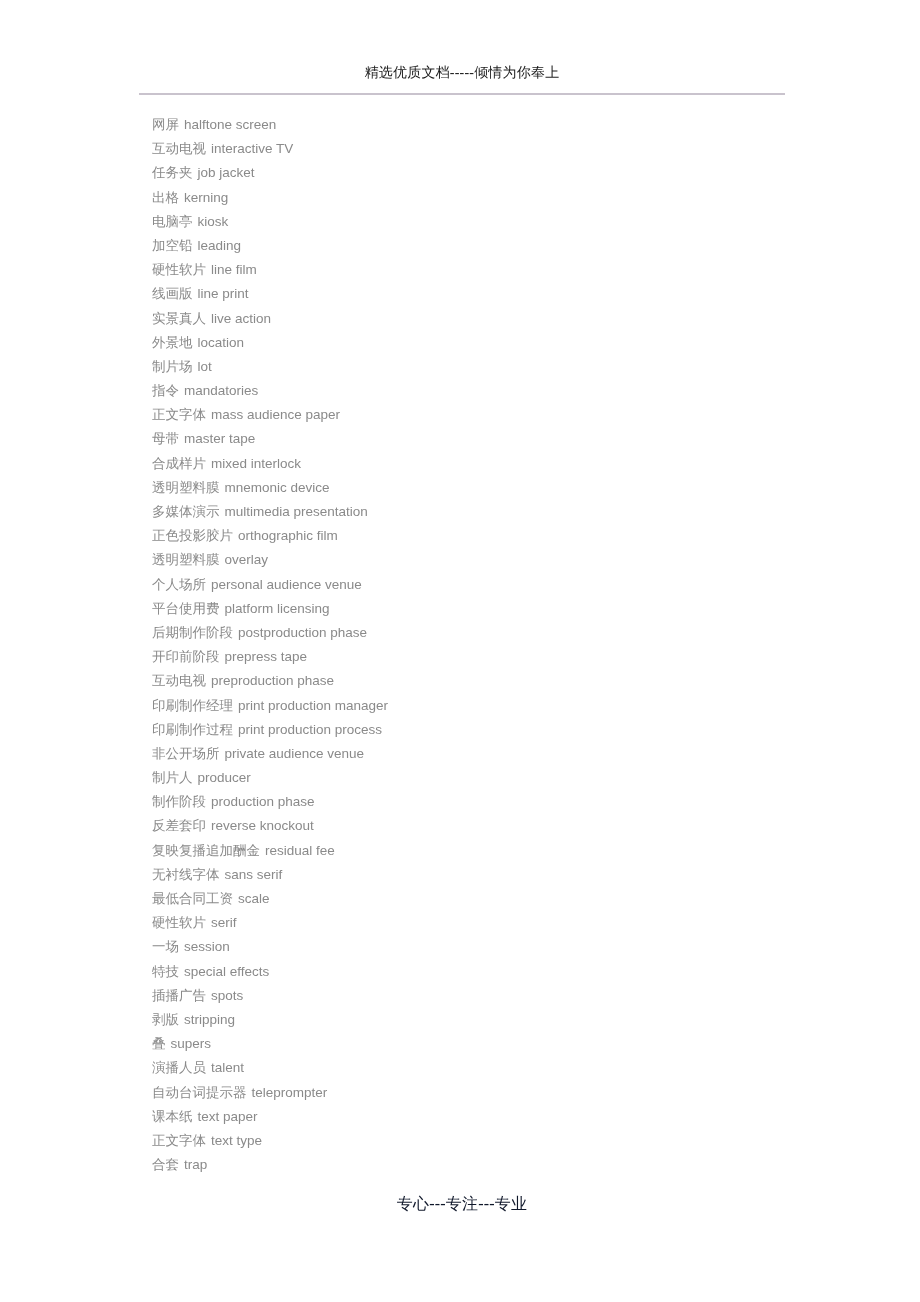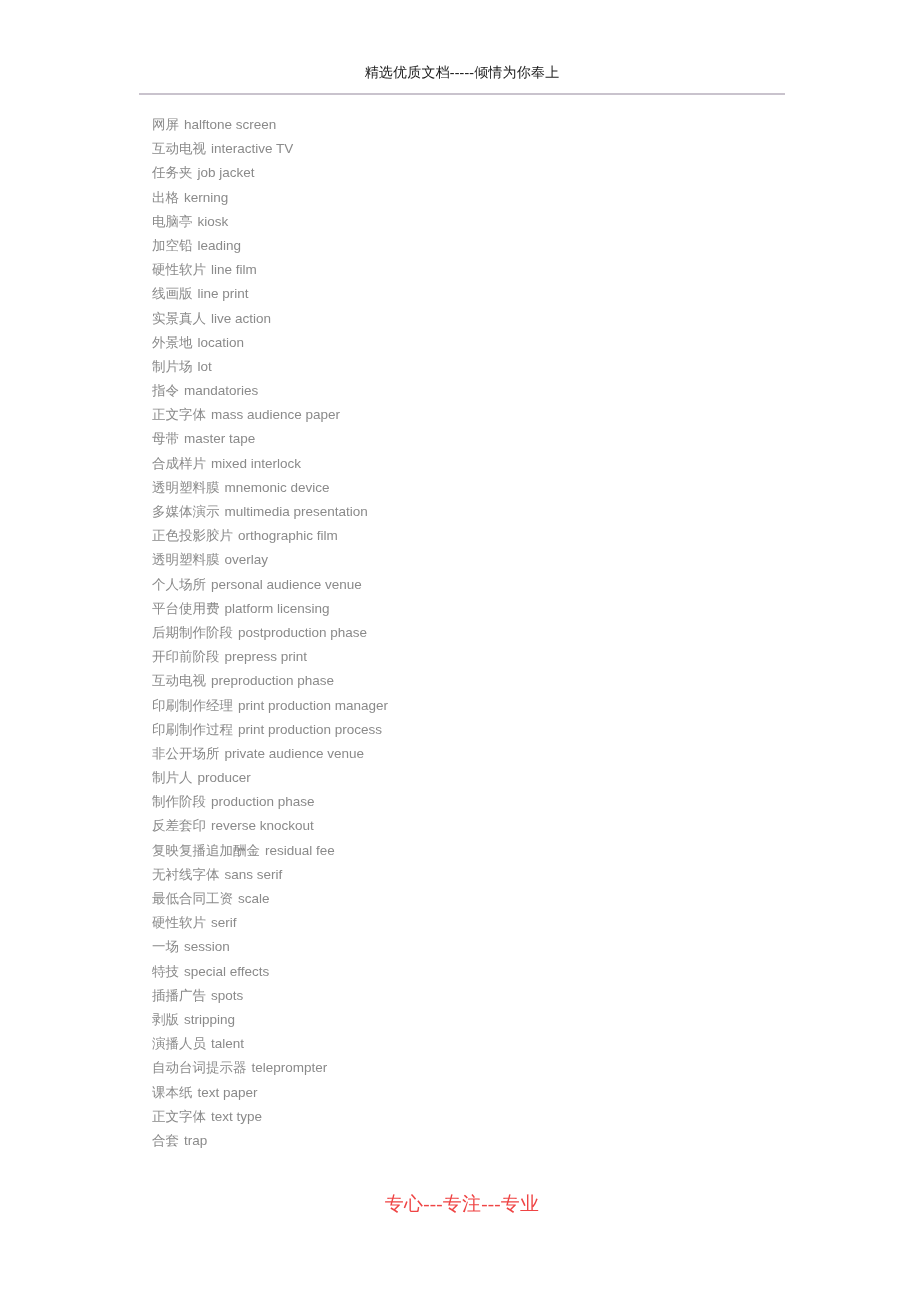--- a/index.html
+++ b/index.html
@@ -88,23 +88,23 @@
   .page-footer {
     position: absolute;
     left: 139px;
     top: 1190px;
     width: 646px;
     text-align: center;
   }
   .page-footer-text {
     display: inline-block;
     font-family: "Liberation Serif", "DejaVu Serif", serif;
-    font-size: 19px;
+    font-size: 16px;
     line-height: 28px;
-    color: #ef4444;
+    color: #0f172a;
     letter-spacing: 0.2px;
     white-space: nowrap;
   }
 </style>
 </head>
 <body>
 
 <div class="page">
 
   <div class="page-header">
@@ -129,36 +129,37 @@
       <li class="glossary-entry"><span class="term-cn">正文字体</span><span class="term-en">mass audience paper</span></li>
       <li class="glossary-entry"><span class="term-cn">母带</span><span class="term-en">master tape</span></li>
       <li class="glossary-entry"><span class="term-cn">合成样片</span><span class="term-en">mixed interlock</span></li>
       <li class="glossary-entry"><span class="term-cn">透明塑料膜</span><span class="term-en">mnemonic device</span></li>
       <li class="glossary-entry"><span class="term-cn">多媒体演示</span><span class="term-en">multimedia presentation</span></li>
       <li class="glossary-entry"><span class="term-cn">正色投影胶片</span><span class="term-en">orthographic film</span></li>
       <li class="glossary-entry"><span class="term-cn">透明塑料膜</span><span class="term-en">overlay</span></li>
       <li class="glossary-entry"><span class="term-cn">个人场所</span><span class="term-en">personal audience venue</span></li>
       <li class="glossary-entry"><span class="term-cn">平台使用费</span><span class="term-en">platform licensing</span></li>
       <li class="glossary-entry"><span class="term-cn">后期制作阶段</span><span class="term-en">postproduction phase</span></li>
-      <li class="glossary-entry"><span class="term-cn">开印前阶段</span><span class="term-en">prepress print</span></li>
+      <li class="glossary-entry"><span class="term-cn">开印前阶段</span><span class="term-en">prepress tape</span></li>
       <li class="glossary-entry"><span class="term-cn">互动电视</span><span class="term-en">preproduction phase</span></li>
       <li class="glossary-entry"><span class="term-cn">印刷制作经理</span><span class="term-en">print production manager</span></li>
       <li class="glossary-entry"><span class="term-cn">印刷制作过程</span><span class="term-en">print production process</span></li>
       <li class="glossary-entry"><span class="term-cn">非公开场所</span><span class="term-en">private audience venue</span></li>
       <li class="glossary-entry"><span class="term-cn">制片人</span><span class="term-en">producer</span></li>
       <li class="glossary-entry"><span class="term-cn">制作阶段</span><span class="term-en">production phase</span></li>
       <li class="glossary-entry"><span class="term-cn">反差套印</span><span class="term-en">reverse knockout</span></li>
       <li class="glossary-entry"><span class="term-cn">复映复播追加酬金</span><span class="term-en">residual fee</span></li>
       <li class="glossary-entry"><span class="term-cn">无衬线字体</span><span class="term-en">sans serif</span></li>
       <li class="glossary-entry"><span class="term-cn">最低合同工资</span><span class="term-en">scale</span></li>
       <li class="glossary-entry"><span class="term-cn">硬性软片</span><span class="term-en">serif</span></li>
       <li class="glossary-entry"><span class="term-cn">一场</span><span class="term-en">session</span></li>
       <li class="glossary-entry"><span class="term-cn">特技</span><span class="term-en">special effects</span></li>
       <li class="glossary-entry"><span class="term-cn">插播广告</span><span class="term-en">spots</span></li>
       <li class="glossary-entry"><span class="term-cn">剥版</span><span class="term-en">stripping</span></li>
+      <li class="glossary-entry"><span class="term-cn">叠</span><span class="term-en">supers</span></li>
       <li class="glossary-entry"><span class="term-cn">演播人员</span><span class="term-en">talent</span></li>
       <li class="glossary-entry"><span class="term-cn">自动台词提示器</span><span class="term-en">teleprompter</span></li>
       <li class="glossary-entry"><span class="term-cn">课本纸</span><span class="term-en">text paper</span></li>
       <li class="glossary-entry"><span class="term-cn">正文字体</span><span class="term-en">text type</span></li>
       <li class="glossary-entry"><span class="term-cn">合套</span><span class="term-en">trap</span></li>
     </ul>
 
   <div class="page-footer">
     <span class="page-footer-text">专心---专注---专业</span>
   </div>

